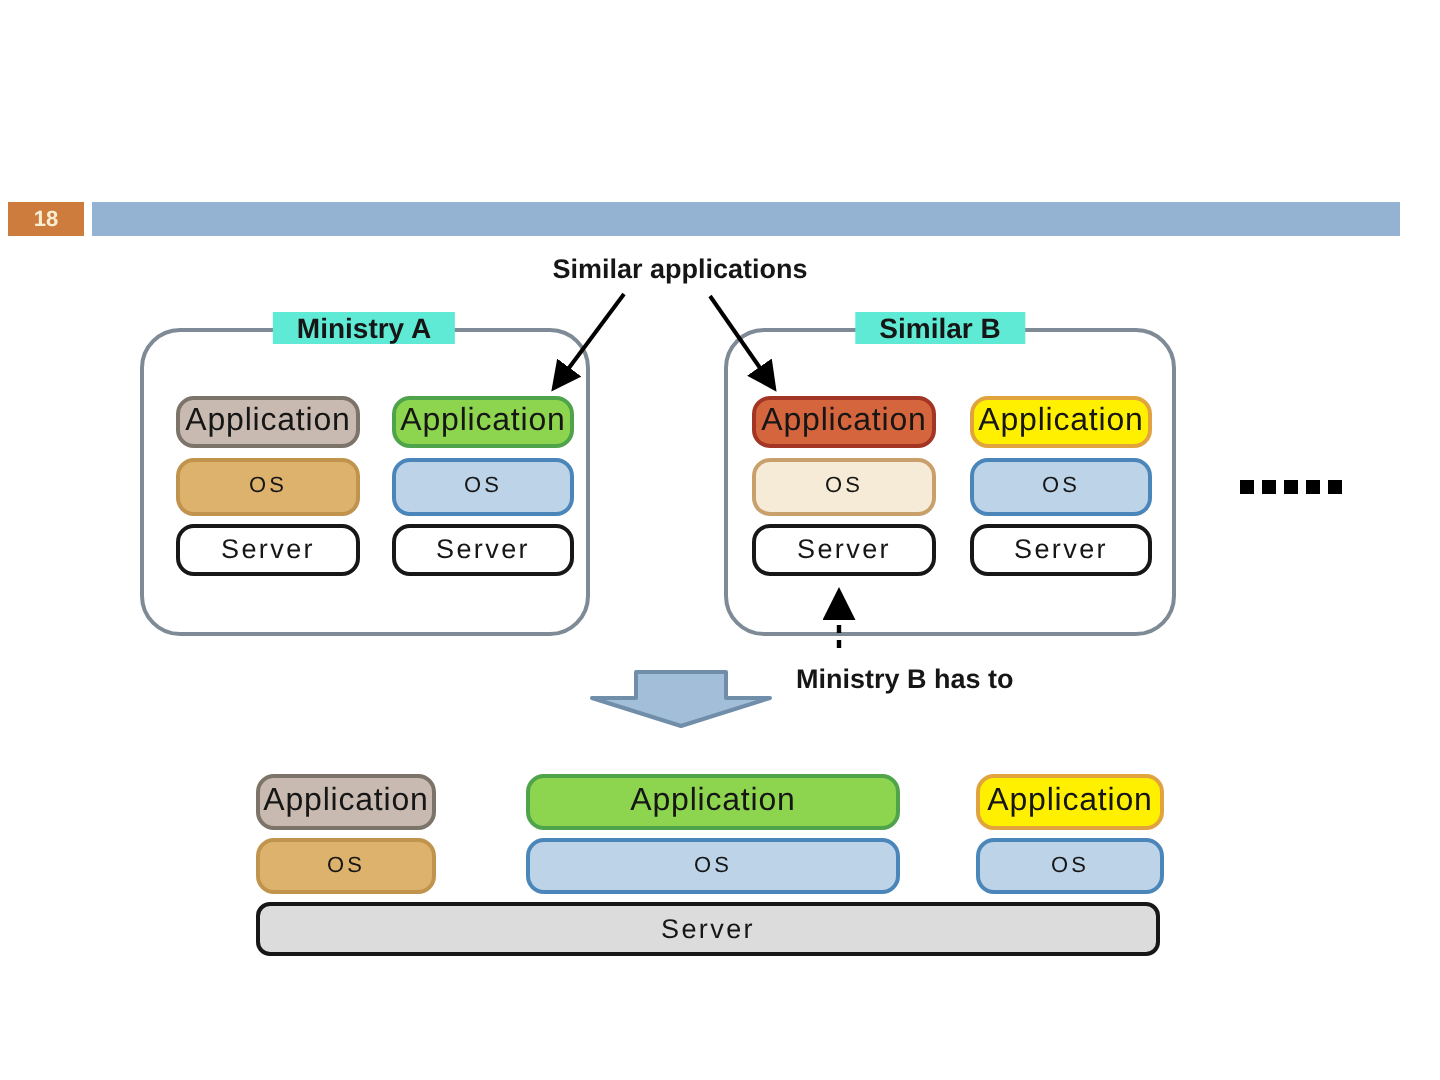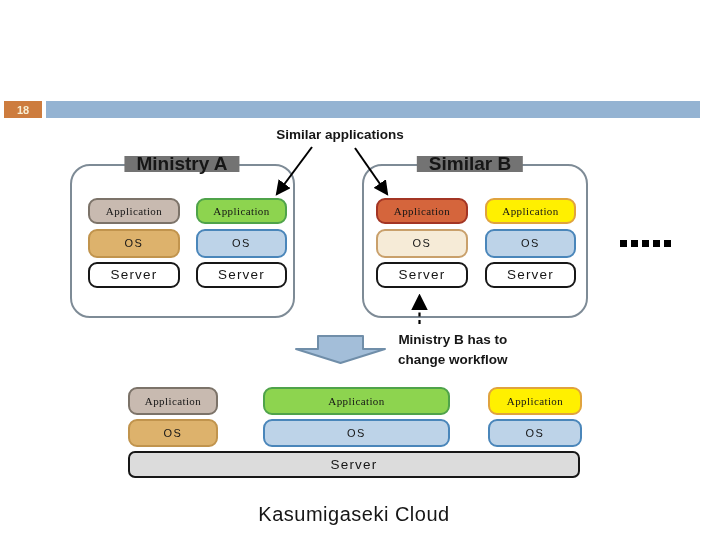--- a/index.html
+++ b/index.html
@@ -23,29 +23,29 @@
   }
   .c-taupe {background:#c8bab0;border-color:#7c7369;}
   .c-tan   {background:#ddb26c;border-color:#c1944d;}
   .c-green {background:#8dd44f;border-color:#4fa34a;}
   .c-blue  {background:#bdd3e8;border-color:#4a86ba;}
   .c-red   {background:#d5653c;border-color:#a33524;}
   .c-cream {background:#f6ebd7;border-color:#c9a06b;}
   .c-yellow{background:#fff000;border-color:#e0a33e;}
   .c-white {background:#ffffff;border-color:#171717;border-width:2.4px;}
   .c-gray  {background:#dcdcdc;border-color:#171717;border-width:2.4px;border-radius:7px;}
-  .t-app{font-size:11px;letter-spacing:.4px;font-family:Liberation Serif, serif;}
+  .t-app{font-size:16px;letter-spacing:.4px;}
   .t-os {font-size:11px;letter-spacing:1.6px;}
   .t-srv{font-size:13.5px;font-weight:400;letter-spacing:1.2px;}
   
   .ministry{
     border:2.4px solid #7e8b96;border-radius:20px;background:transparent;
   }
   .ministry-label{
-    background:#737373;padding:0 12px;font-size:19px;font-weight:700;
+    background:#5eead4;padding:0 12px;font-size:14px;font-weight:700;
     transform:translateX(-50%);white-space:nowrap;line-height:16px;
   }
   .annot{font-size:13.5px;font-weight:700;white-space:nowrap;}
   .note{line-height:20px;text-align:center;}
   .dots{display:flex;gap:4px;}
   .dots span{width:7px;height:7px;background:#000;display:block;}
   .title-text{font-size:20px;letter-spacing:.5px;transform:translateX(-50%);white-space:nowrap;}
   svg.overlay{position:absolute;left:0;top:0;pointer-events:none;}
 </style>
 </head>
@@ -83,21 +83,20 @@
   <div class="abs dots" style="left:620px;top:240px;">
     <span></span>
       <span></span>
       <span></span>
       <span></span>
       <span></span>
   </div>
 
   <div class="abs annot note" style="left:398px;top:330px;">
     <div>Ministry B has to</div>
-    <div>change workflow</div>
   </div>
 
   <svg class="overlay" width="720" height="540" viewBox="0 0 720 540">
     <defs>
       <marker id="ah" viewBox="0 0 10 10" refX="8.5" refY="5" markerWidth="7.5" markerHeight="7.5" orient="auto-start-reverse">
         <path d="M0,0 L10,5 L0,10 z" fill="#000"></path>
       </marker>
     </defs>
     <line x1="312" y1="147" x2="277" y2="194" stroke="#000" stroke-width="2" marker-end="url(#ah)"></line>
     <line x1="355" y1="148" x2="387" y2="194" stroke="#000" stroke-width="2" marker-end="url(#ah)"></line>
@@ -109,15 +108,14 @@
   <div class="abs box c-tan t-os" style="left:128px;top:419px;width:90px;height:28px;">OS</div>
 
   <div class="abs box c-green t-app" style="left:263px;top:387px;width:187px;height:28px;">Application</div>
   <div class="abs box c-blue t-os" style="left:263px;top:419px;width:187px;height:28px;">OS</div>
 
   <div class="abs box c-yellow t-app" style="left:488px;top:387px;width:94px;height:28px;">Application</div>
   <div class="abs box c-blue t-os" style="left:488px;top:419px;width:94px;height:28px;">OS</div>
 
   <div class="abs box c-gray t-srv" style="left:128px;top:451px;width:452px;height:27px;">Server</div>
 
-  <div class="abs title-text" style="left:354px;top:503px;">Kasumigaseki Cloud</div>
 
 </div>
 
 </body></html>

